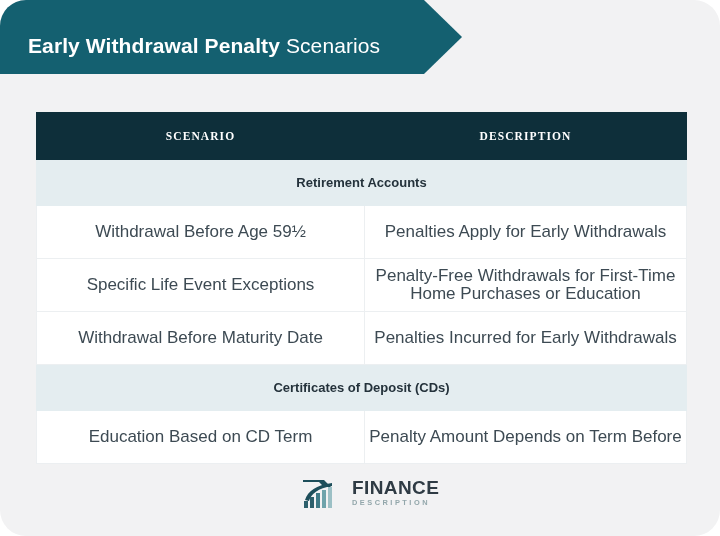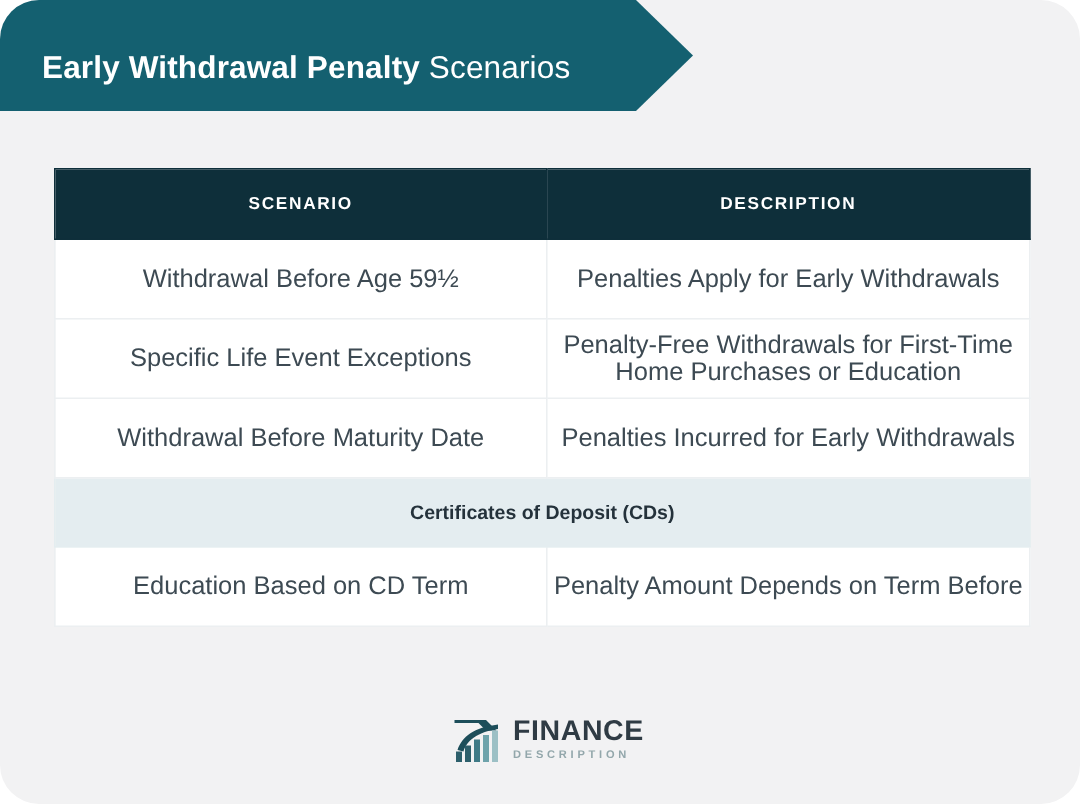--- a/index.html
+++ b/index.html
@@ -79,20 +79,21 @@
   .hdr-cell {
     background: #0e2f3a;
     color: #ffffff;
     font-size: 11.5px;
     font-weight: bold;
     letter-spacing: 1.1px;
     text-align: center;
     height: 46px;
     vertical-align: middle;
     border: 1px solid #0e2f3a;
+    font-family: Liberation Serif, serif;
   }
   .hdr-cell.left  { width: 327px; }
   .hdr-cell.right { width: 321px; }
 
   .section-cell {
     background: #e4edf0;
     color: #24323b;
     font-size: 13px;
     font-weight: bold;
     text-align: center;
@@ -122,21 +123,21 @@
     height: 34px;
     display: flex;
     align-items: center;
   }
   .logo-mark {
     width: 33px;
     height: 31px;
     flex: 0 0 auto;
   }
   .logo-words {
-    margin-left: 7px;
+    margin-left: 17px;
     display: flex;
     flex-direction: column;
     justify-content: flex-end;
   }
   .logo-finance {
     font-size: 19px;
     font-weight: bold;
     color: #2f3b44;
     letter-spacing: 0.4px;
     line-height: 19px;
@@ -165,20 +166,23 @@
 
   <table class="table">
     <thead>
       <tr>
         <th class="hdr-cell left">SCENARIO</th>
         <th class="hdr-cell right">DESCRIPTION</th>
       </tr>
     </thead>
     <tbody>
 
+      <tr>
+        <td class="section-cell" colspan="2">Retirement Accounts</td>
+      </tr>
       <tr>
         <td class="data-cell">Withdrawal Before Age 59½</td>
         <td class="data-cell">Penalties Apply for Early Withdrawals</td>
       </tr>
       <tr>
         <td class="data-cell">Specific Life Event Exceptions</td>
         <td class="data-cell">Penalty-Free Withdrawals for First-Time Home Purchases or Education</td>
       </tr>
 
       <tr>

